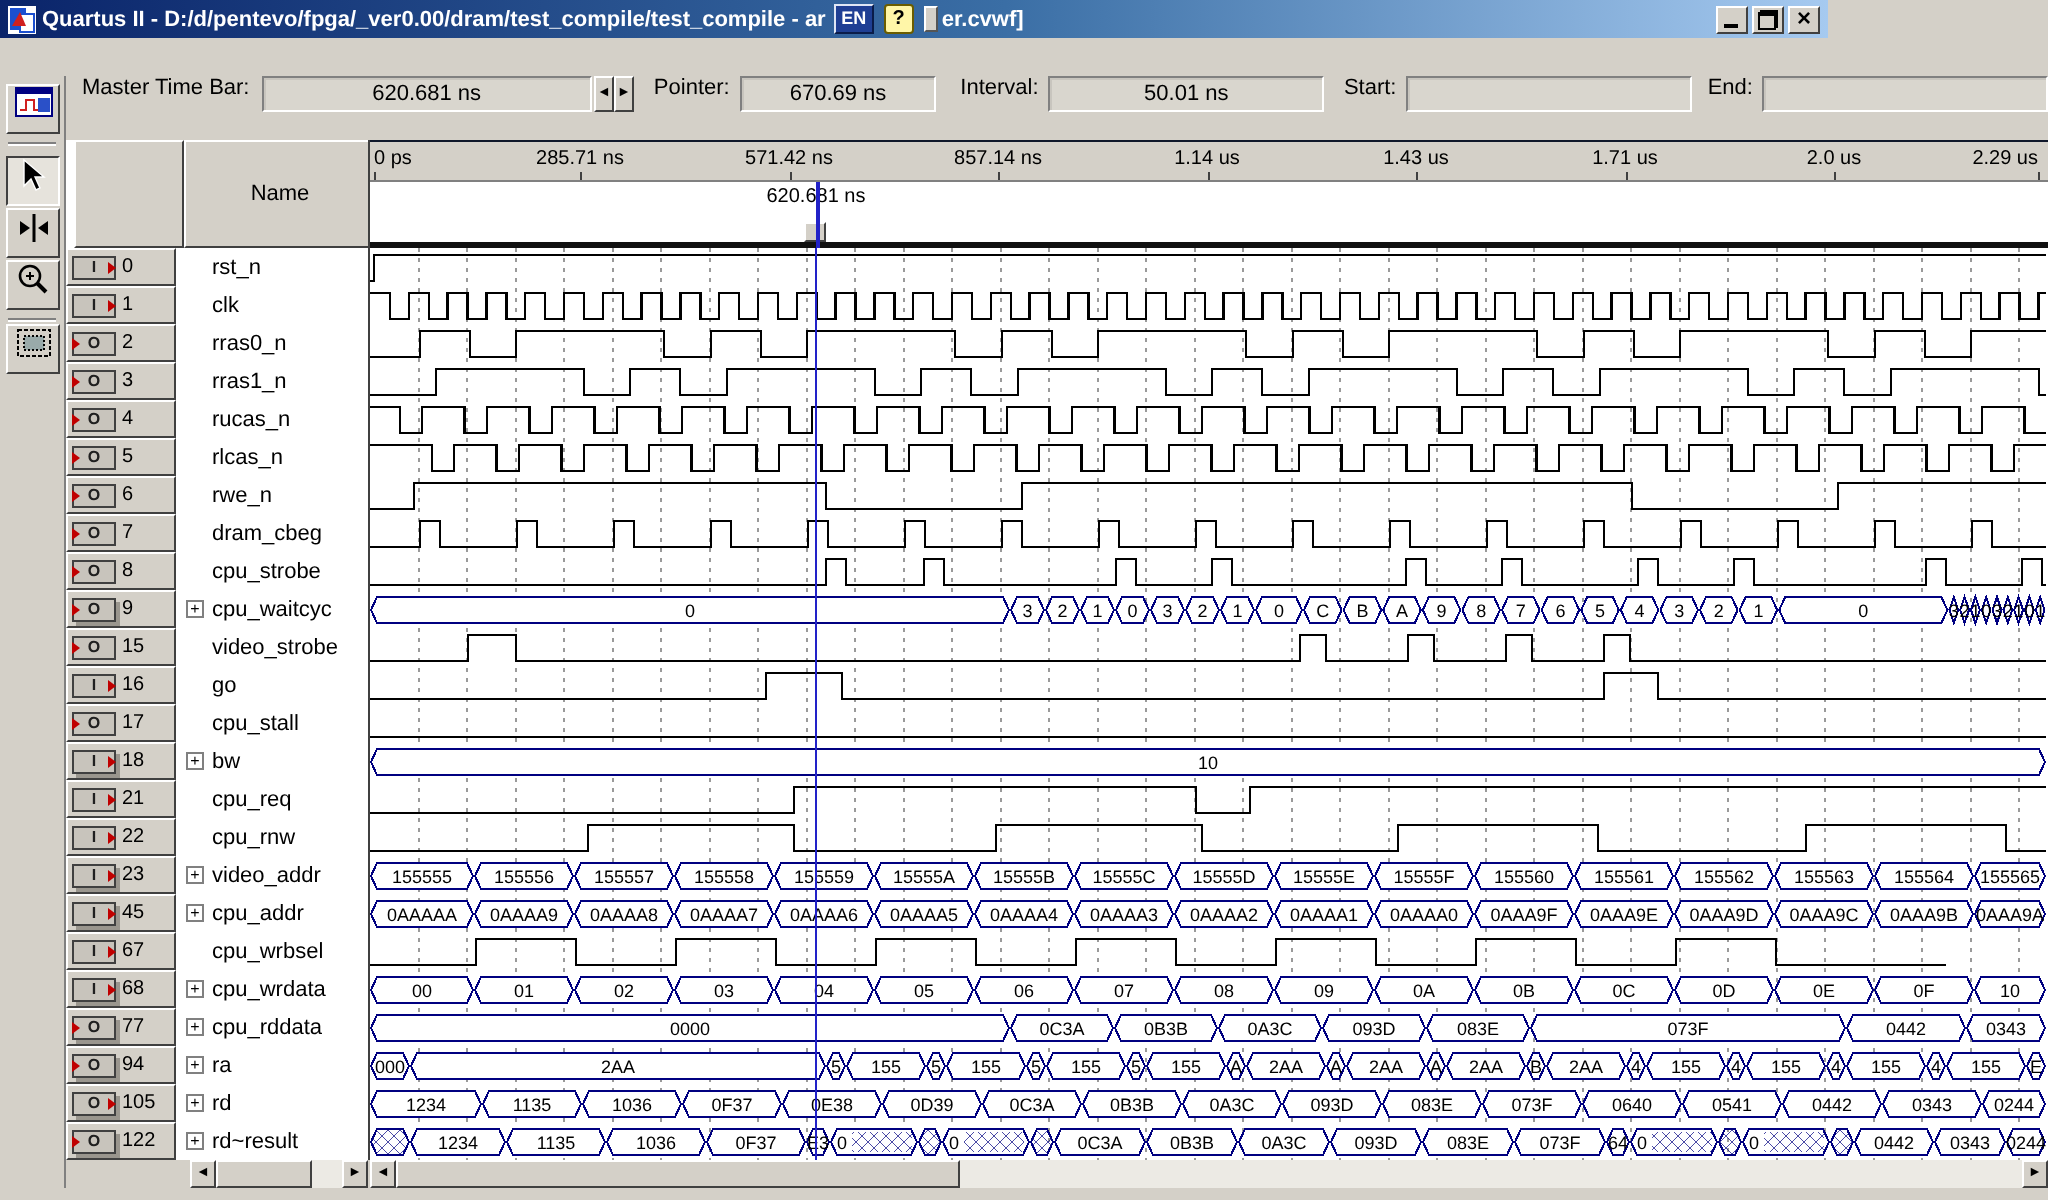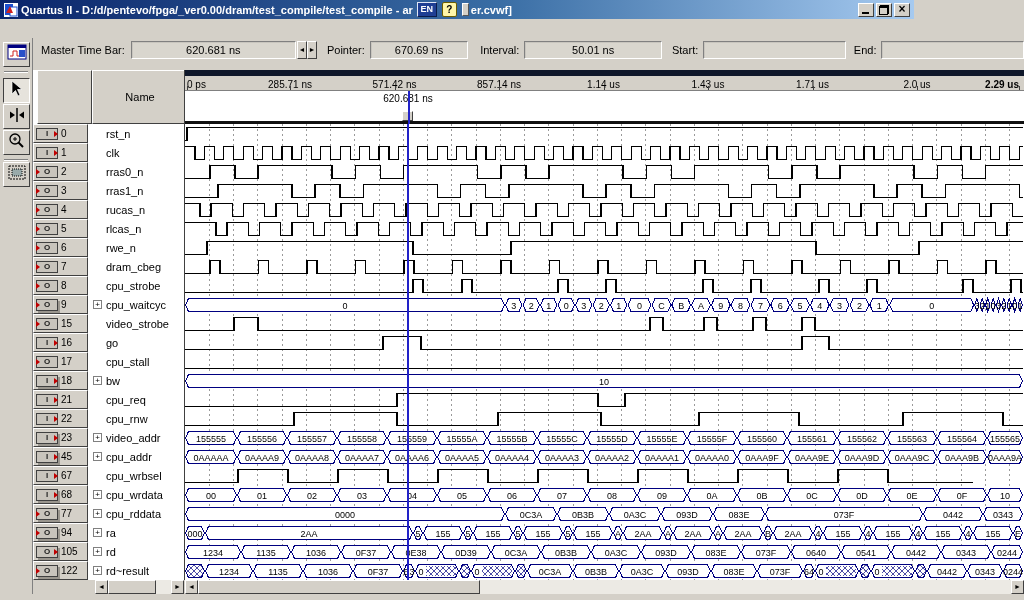--- a/index.html
+++ b/index.html
@@ -31,21 +31,21 @@
   .ico-restore::after { content:""; position:absolute; bottom:1px; left:2px; width:7px; height:6px;
     border:1px solid #000; border-top-width:2px; background:#D4D0C8; }
   .ico-close { font-size:12px; font-weight:bold; color:#000; text-align:center; line-height:11px; }
 
   .menubar { position:absolute; left:0; top:19px; width:1024px; height:19px; background:#D4D0C8;
     display:flex; align-items:center; border-bottom:1px solid #fff; }
   .menu-item { font-size:11px; color:#000; padding:2px 8px; }
 
   
   .timebar { position:absolute; left:33px; top:38px; width:991px; height:24px; display:flex;
-    align-items:center; font-size:11px; }
+    font-size:11px; }
   .tb-label { margin-left:8px; white-space:nowrap; }
   .tb-field { height:18px; background:#D9D6CE; border:1px solid; border-color:#808080 #fff #fff #808080;
     box-shadow:inset 1px 1px 0 #5c5c5c22; text-align:center; font-size:11px; line-height:16px; color:#000;
     overflow:hidden; white-space:nowrap; }
   .spin { display:flex; margin-left:1px; }
   .spin-btn { width:10px; height:18px; background:#D4D0C8; border:1px solid;
     border-color:#fff #404040 #404040 #fff; font-size:7px; line-height:16px; text-align:center; color:#000; }
 
   
   .toolcol { position:absolute; left:0; top:38px; width:33px; height:562px; background:#D4D0C8;
@@ -78,21 +78,21 @@
   .sname { position:absolute; left:55px; top:0; width:96px; height:19px; background:#fff;
     display:flex; align-items:center; gap:4px; padding-left:5px; font-size:11px; color:#000; white-space:nowrap; }
   .plus { flex:0 0 auto; width:9px; height:9px; background:#fff; border:1px solid #808080;
     font-size:8px; line-height:7px; text-align:center; color:#000; }
   .plus-spacer { flex:0 0 auto; width:9px; height:9px; visibility:hidden; }
 
   
   .wave-region { position:absolute; left:184px; top:70px; width:840px; height:510px; background:#fff;
     border-left:1px solid #404040; }
   .ruler { position:absolute; left:0; top:0; width:839px; height:21px; background:#D4D0C8;
-    border-top:6px solid #0f172a; border-bottom:1px solid #808080; }
+    border-top:1px solid #0f172a; border-bottom:1px solid #808080; }
   .rtick { position:absolute; top:3px; font-size:10px; color:#000; white-space:nowrap; }
   .rmark { position:absolute; bottom:0; width:1px; height:4px; background:#404040; }
   .mstrip { position:absolute; left:0; top:21px; width:839px; height:30px; background:#fff; }
   .mlabel { position:absolute; top:2px; font-size:10px; color:#000; transform:translateX(-50%); white-space:nowrap; }
   .mhandle { position:absolute; bottom:0; width:11px; height:10px; background:#D4D0C8;
     border:1px solid; border-color:#fff #404040 #404040 #fff; }
   .blacksep { position:absolute; left:0; top:51px; width:839px; height:3px; background:#101010; }
   .wavebox { position:absolute; left:0; top:54px; width:839px; height:456px; background:#fff; }
 
   
@@ -445,21 +445,21 @@
         <span class="rtick" style="left: 314px; transform: translateX(-50%);">857.14 ns</span>
         <span class="rmark" style="left: 314px;"></span>
         <span class="rtick" style="left: 418.5px; transform: translateX(-50%);">1.14 us</span>
         <span class="rmark" style="left: 418.5px;"></span>
         <span class="rtick" style="left: 523px; transform: translateX(-50%);">1.43 us</span>
         <span class="rmark" style="left: 523px;"></span>
         <span class="rtick" style="left: 627.5px; transform: translateX(-50%);">1.71 us</span>
         <span class="rmark" style="left: 627.5px;"></span>
         <span class="rtick" style="left: 732px; transform: translateX(-50%);">2.0 us</span>
         <span class="rmark" style="left: 732px;"></span>
-        <span class="rtick" style="right: 5px; font-weight: bold;">2.29 us</span>
+        <span class="rtick" style="right: 5px;">2.29 us</span>
         <span class="rmark" style="left: 834px;"></span>
       </div>
     <div class="mstrip" id="mstrip">
         <span class="mlabel" style="left: 223px;">620.681 ns</span>
         <span class="mhandle" style="left: 217px;"></span>
       </div>
     <div class="blacksep"></div>
     <div class="wavebox">
       <svg id="wavesvg" width="839" height="456" shape-rendering="crispEdges">
           <defs>

